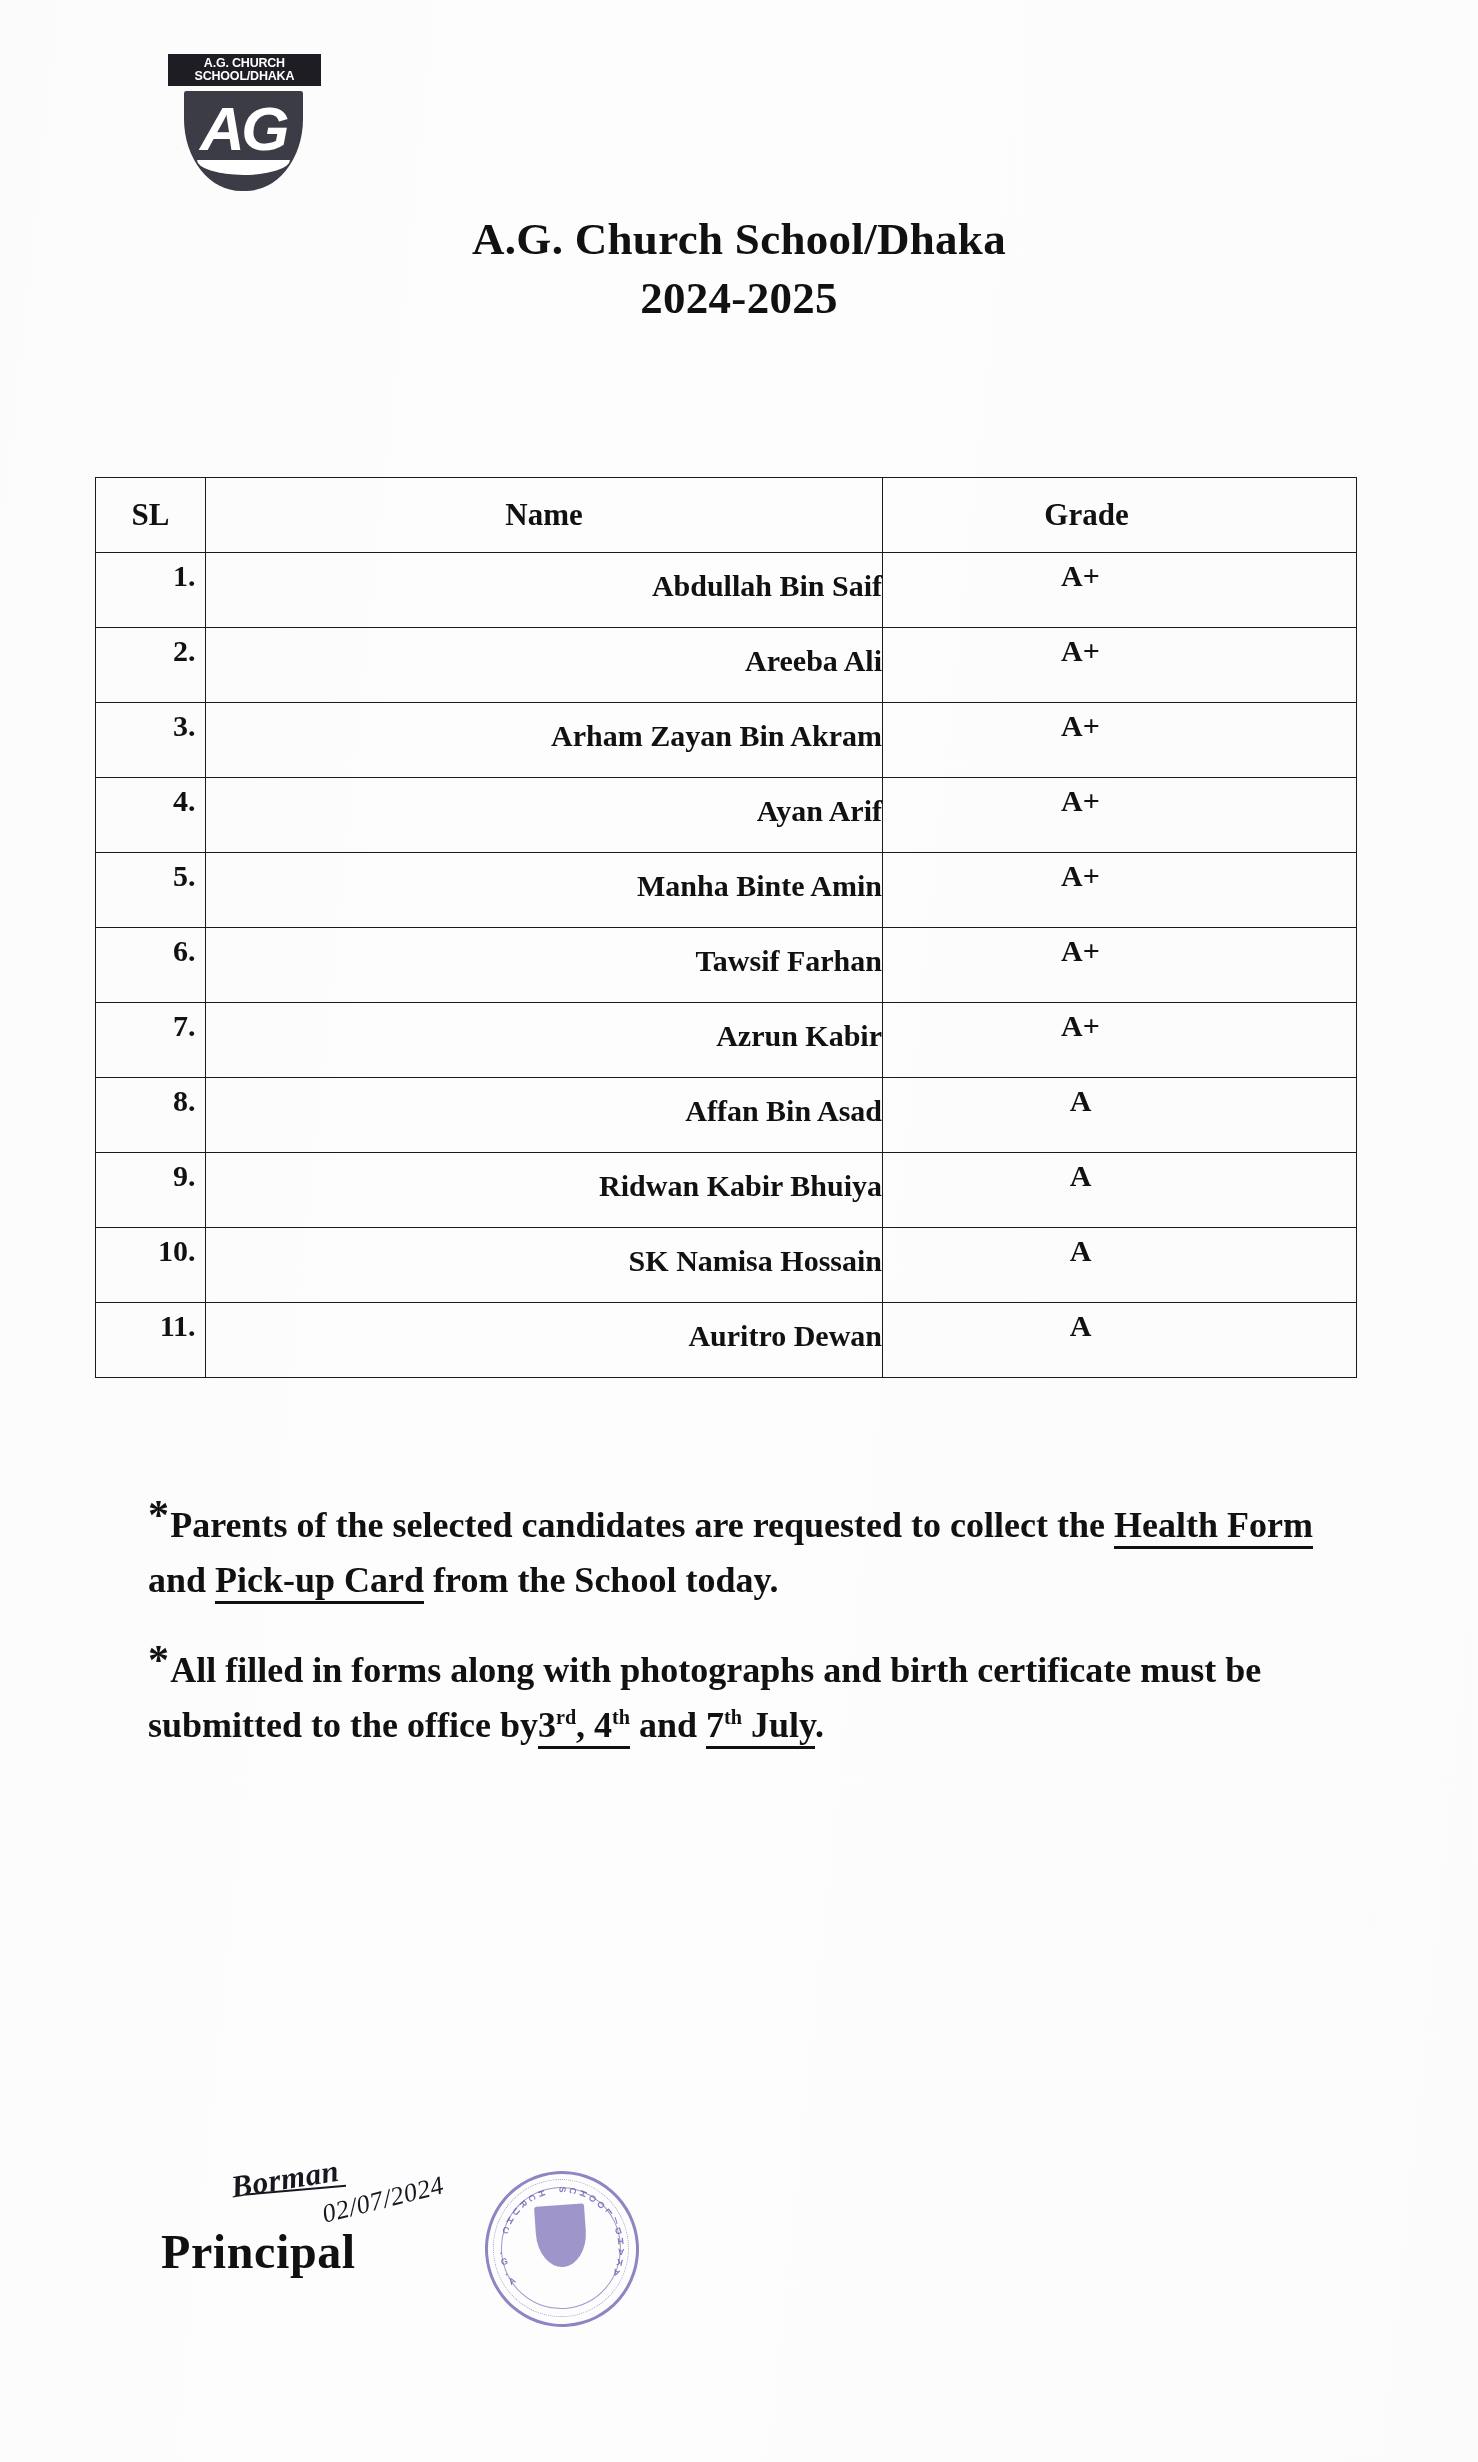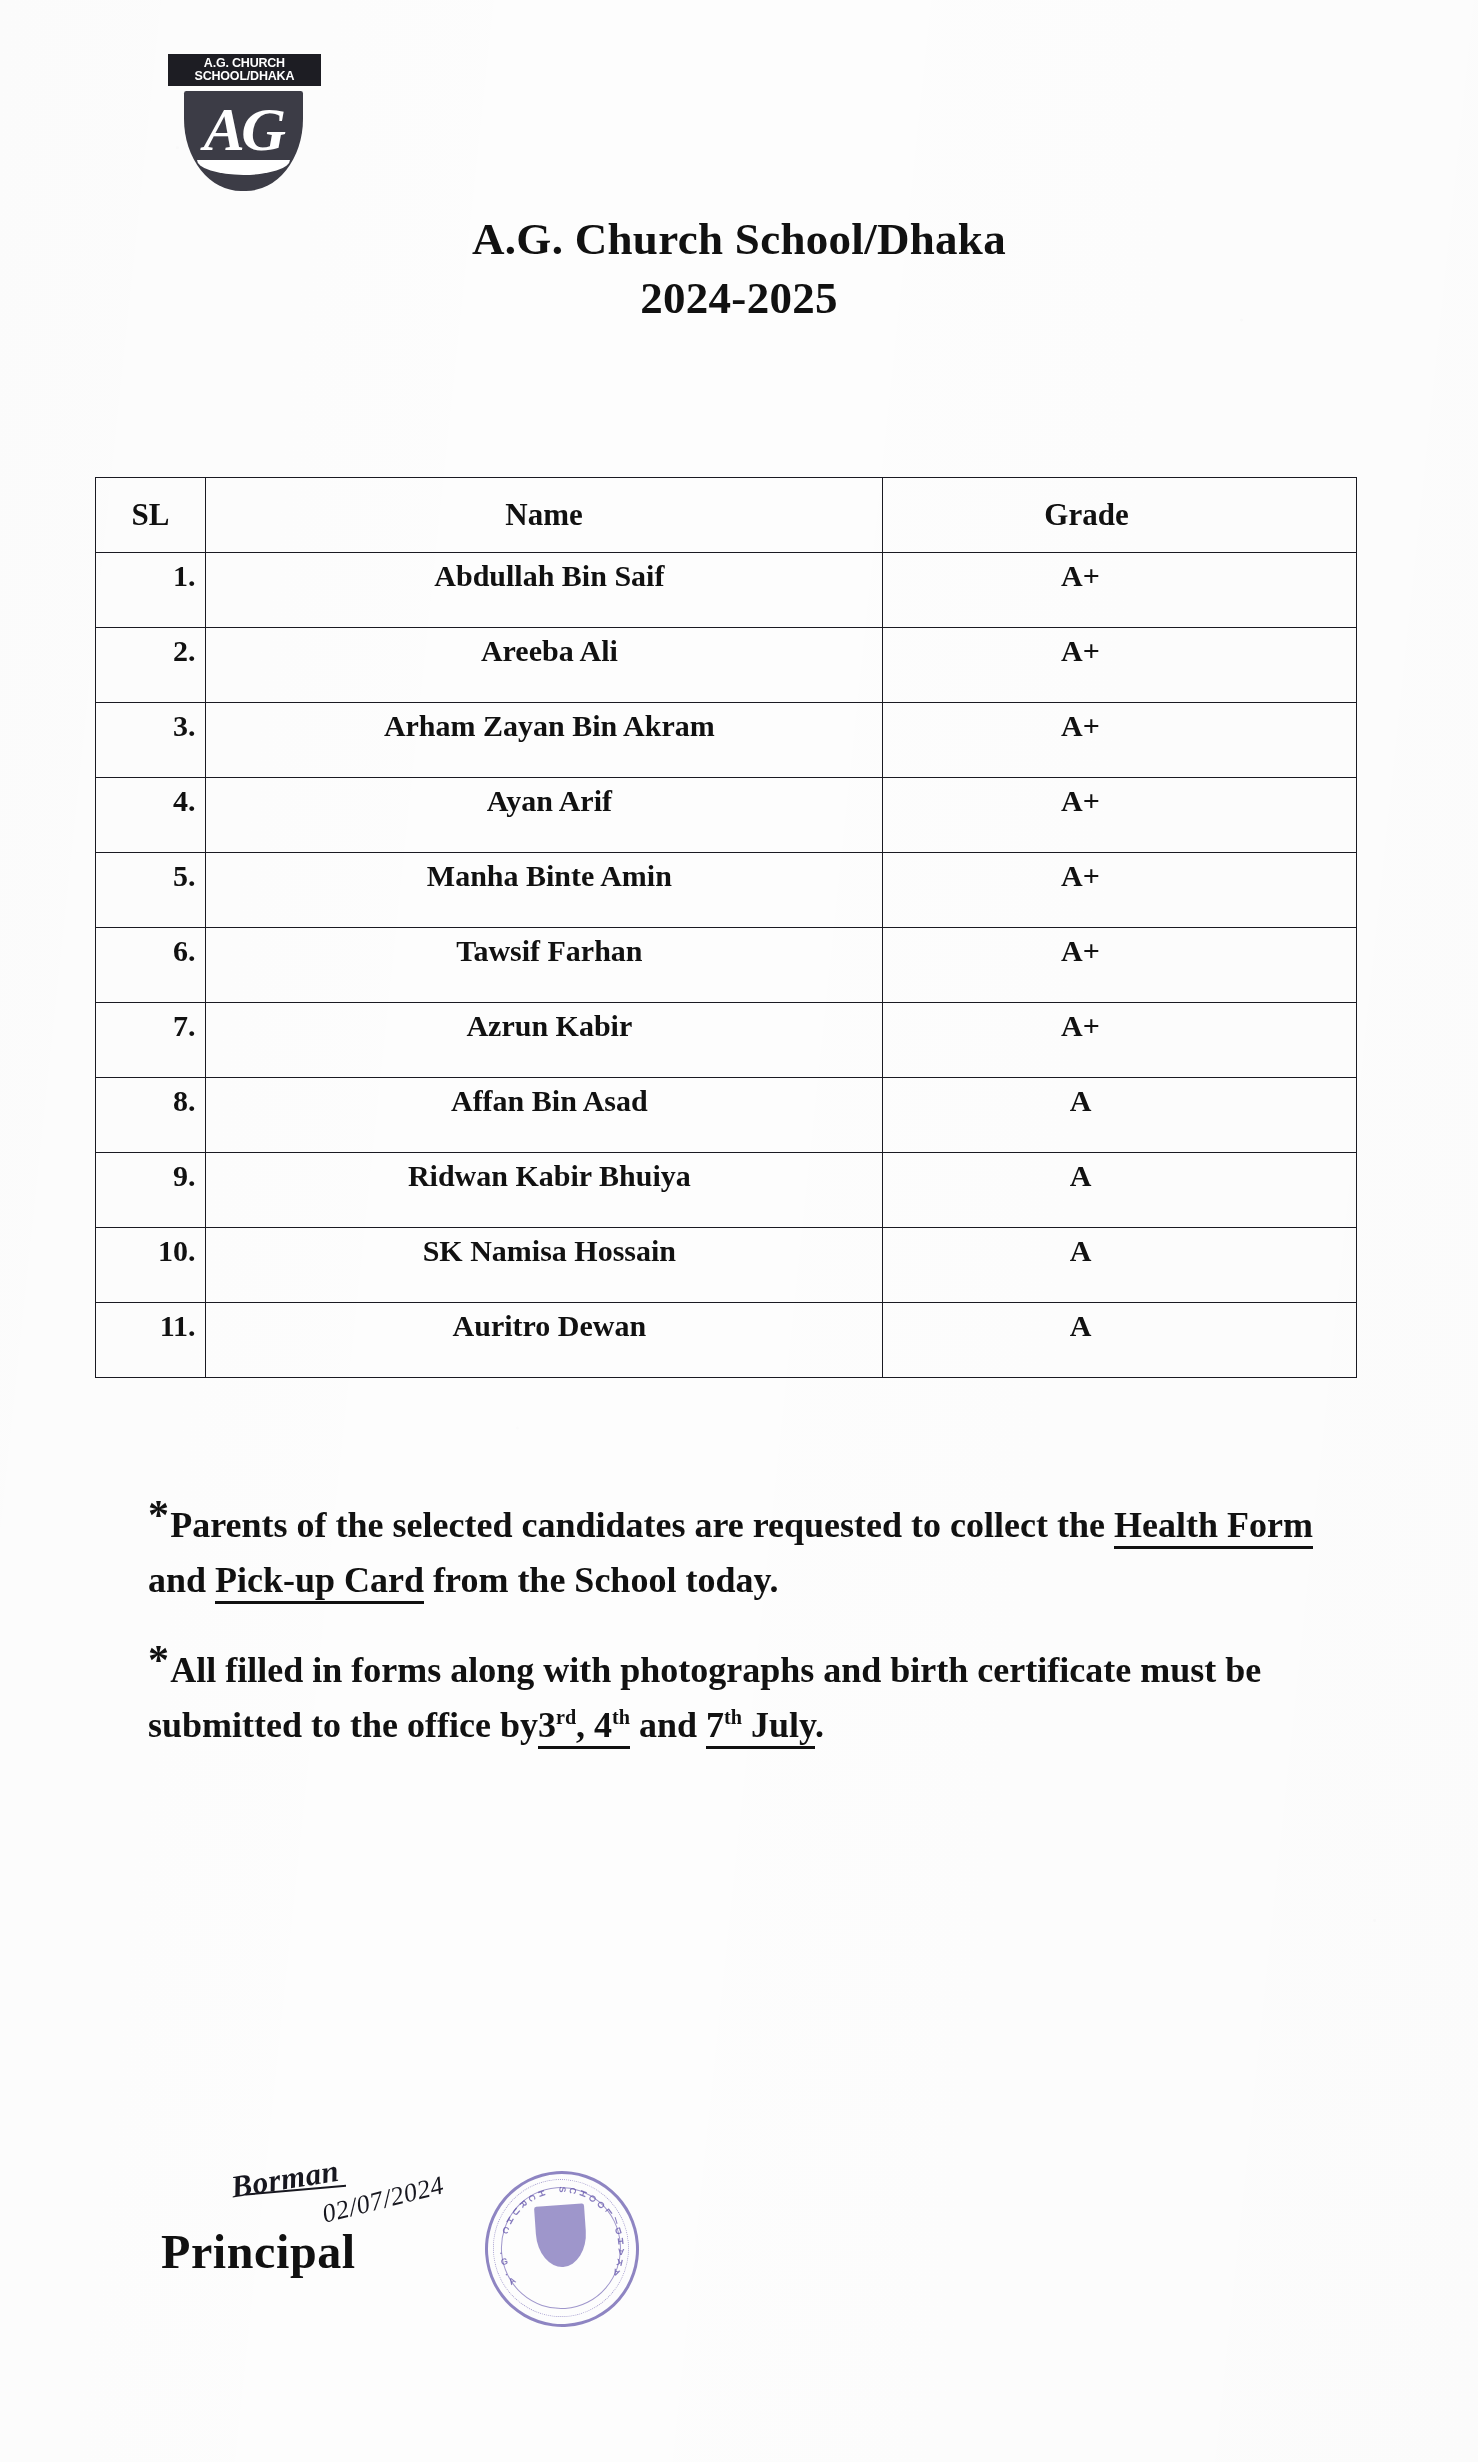--- a/index.html
+++ b/index.html
@@ -61,21 +61,21 @@
     height: 100px;
     margin: 5.4px auto 0 auto;
     background: #3c3c46;
     border-radius: 2.4px 2.4px 57px 57px / 2.4px 2.4px 72px 72px;
   }
   .logo-shield .monogram {
     position: absolute;
     left: 0; right: 0;
     top: 6.6px;
     text-align: center;
-    font-family: Liberation Serif, serif;
+    font-family: Liberation Sans, sans-serif;
     font-style: italic;
     font-weight: bold;
     font-size: 62px;
     line-height: 1;
     color: #ffffff;
     letter-spacing: -3.6px;
   }
   .logo-shield .swoosh {
     position: absolute;
     left: 13px;
@@ -130,24 +130,24 @@
   .result-table .col-name{ width: 677px; }
   .result-table .col-grade{ width: 474px; }
 
   td.cell-sl {
     text-align: right;
     padding-right: 9.5px;
     vertical-align: top;
     padding-top: 6px;
   }
   td.cell-name {
-    text-align: center;
+    text-align: right;
     padding-left: 10.7px;
     vertical-align: top;
-    padding-top: 6px;
+    padding-top: 16px;
     white-space: nowrap;
   }
   td.cell-grade {
     text-align: center;
     vertical-align: top;
     padding-top: 6px;
     padding-right: 78px;
   }
   th.head-sl, th.head-name { vertical-align: middle; }
   th.head-grade { vertical-align: middle; padding-right: 66px; margin-left: 12px; }

